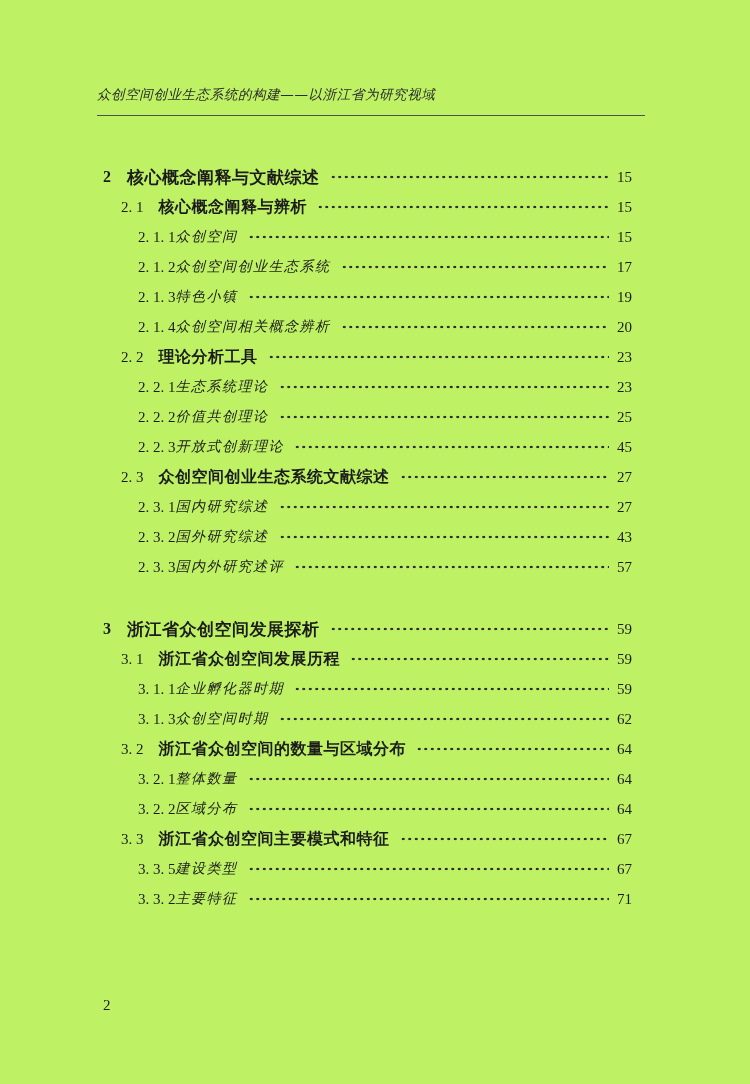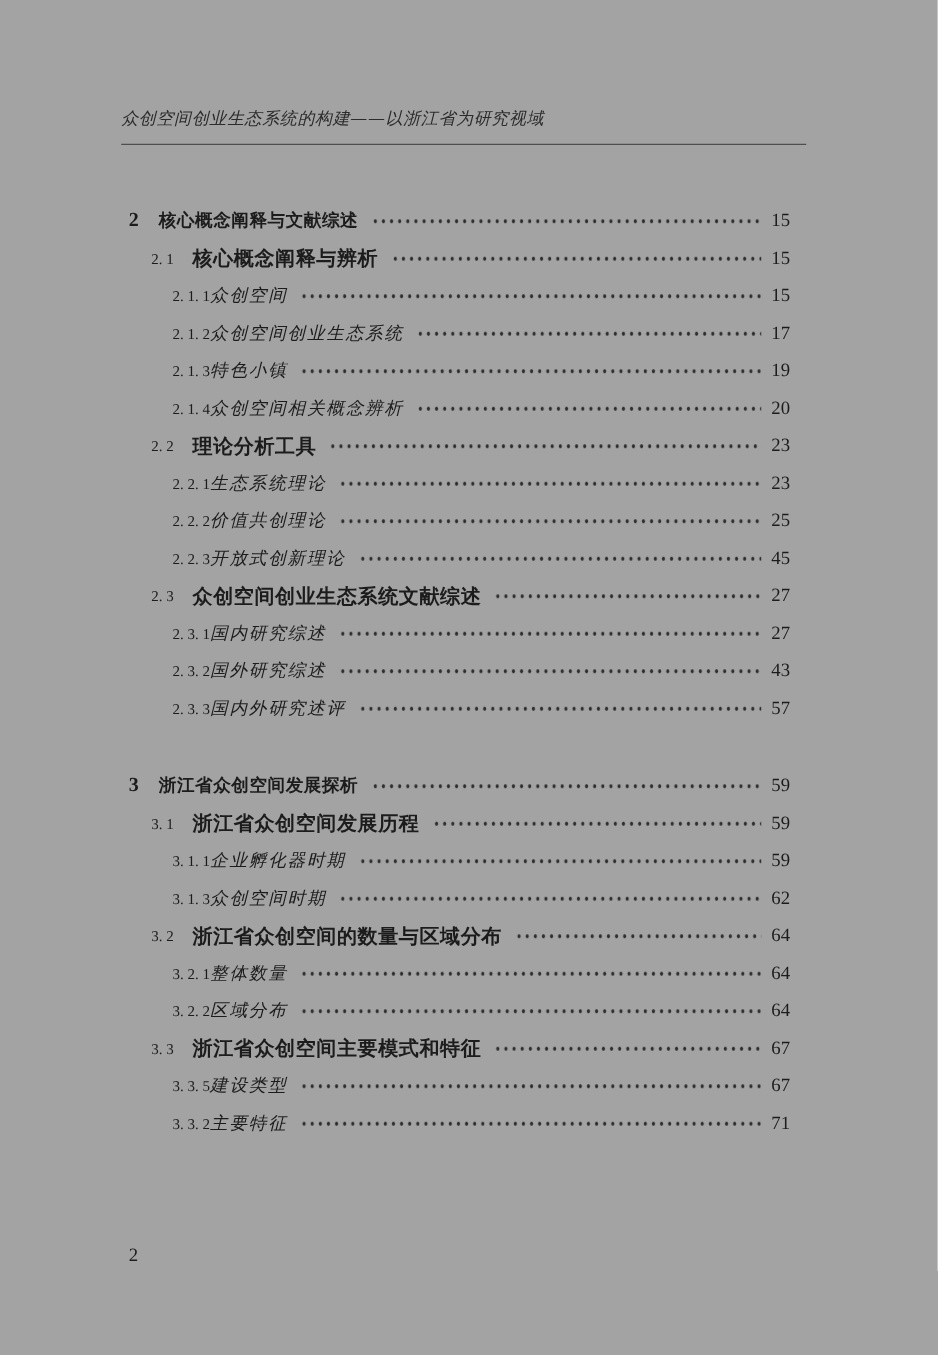--- a/index.html
+++ b/index.html
@@ -11,21 +11,21 @@
     width: 750px;
     height: 1084px;
     position: relative;
     font-family: "Liberation Serif", serif;
     color: #1c1c1c;
     overflow: hidden;
   }
   .page {
     position: absolute;
     inset: 0;
-    background: #a3a3a3;
+    background: #bef264;
   }
 
   
   .running-header {
     position: absolute;
     left: 97px;
     top: 86px;
     width: 548px;
     font-family: "DejaVu Serif", serif;
     font-style: italic;
@@ -53,21 +53,21 @@
   .toc-row {
     display: flex;
     align-items: center;
     height: 30px;
     white-space: nowrap;
   }
   .toc-row.gap-before { margin-top: 32px; }
 
   .toc-num {
     font-family: "Liberation Serif", serif;
-    font-size: 12px;
+    font-size: 15px;
     color: #1c1c1c;
     flex: 0 0 auto;
   }
   .toc-title {
     flex: 0 0 auto;
     color: #1c1c1c;
   }
   .leader {
     flex: 1 1 auto;
     height: 30px;
@@ -88,21 +88,21 @@
   
   .lv1 { padding-left: 6px; }
   .lv1 .toc-num {
     font-weight: 700;
     font-size: 16px;
     margin-right: 16px;
   }
   .lv1 .toc-title {
     font-family: Liberation Serif, serif;
     font-weight: 700;
-    font-size: 14px;
+    font-size: 17px;
     letter-spacing: 0.5px;
   }
 
   .lv2 { padding-left: 24px; }
   .lv2 .toc-num { margin-right: 15px; }
   .lv2 .toc-title {
     font-family: "Liberation Sans", sans-serif;
     font-weight: 600;
     font-size: 16px;
     letter-spacing: 0.5px;

